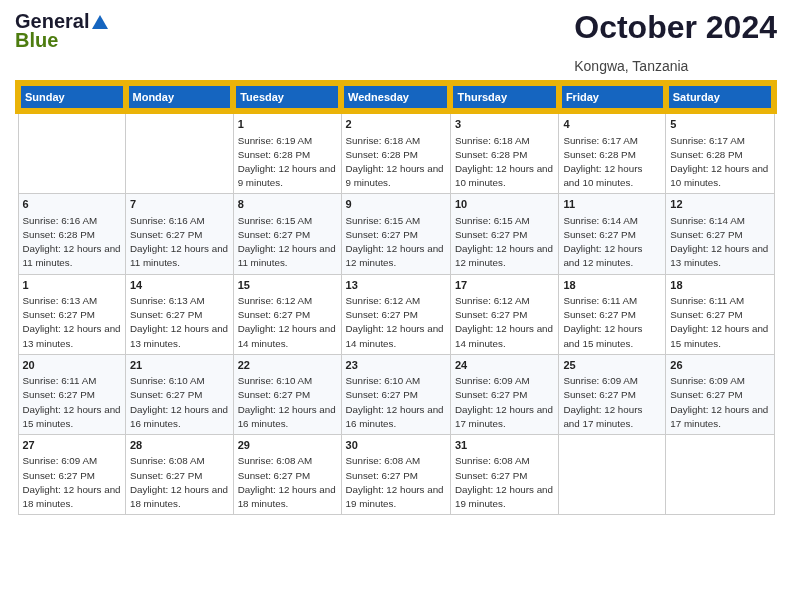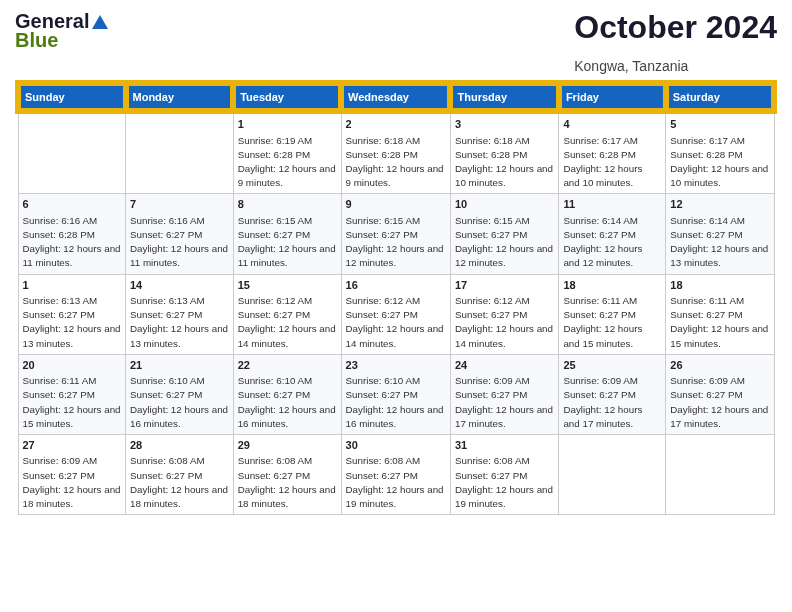--- a/index.html
+++ b/index.html
@@ -183,21 +183,21 @@
           </td>
           <td>
             <span class="day-number">14</span>
             <div class="day-info">Sunrise: 6:13 AM<br>Sunset: 6:27 PM<br>Daylight: 12 hours and 13 minutes.</div>
           </td>
           <td>
             <span class="day-number">15</span>
             <div class="day-info">Sunrise: 6:12 AM<br>Sunset: 6:27 PM<br>Daylight: 12 hours and 14 minutes.</div>
           </td>
           <td>
-            <span class="day-number">16</span>
+            <span class="day-number">13</span>
             <div class="day-info">Sunrise: 6:12 AM<br>Sunset: 6:27 PM<br>Daylight: 12 hours and 14 minutes.</div>
           </td>
           <td>
             <span class="day-number">17</span>
             <div class="day-info">Sunrise: 6:12 AM<br>Sunset: 6:27 PM<br>Daylight: 12 hours and 14 minutes.</div>
           </td>
           <td>
             <span class="day-number">18</span>
             <div class="day-info">Sunrise: 6:11 AM<br>Sunset: 6:27 PM<br>Daylight: 12 hours and 15 minutes.</div>
           </td>

